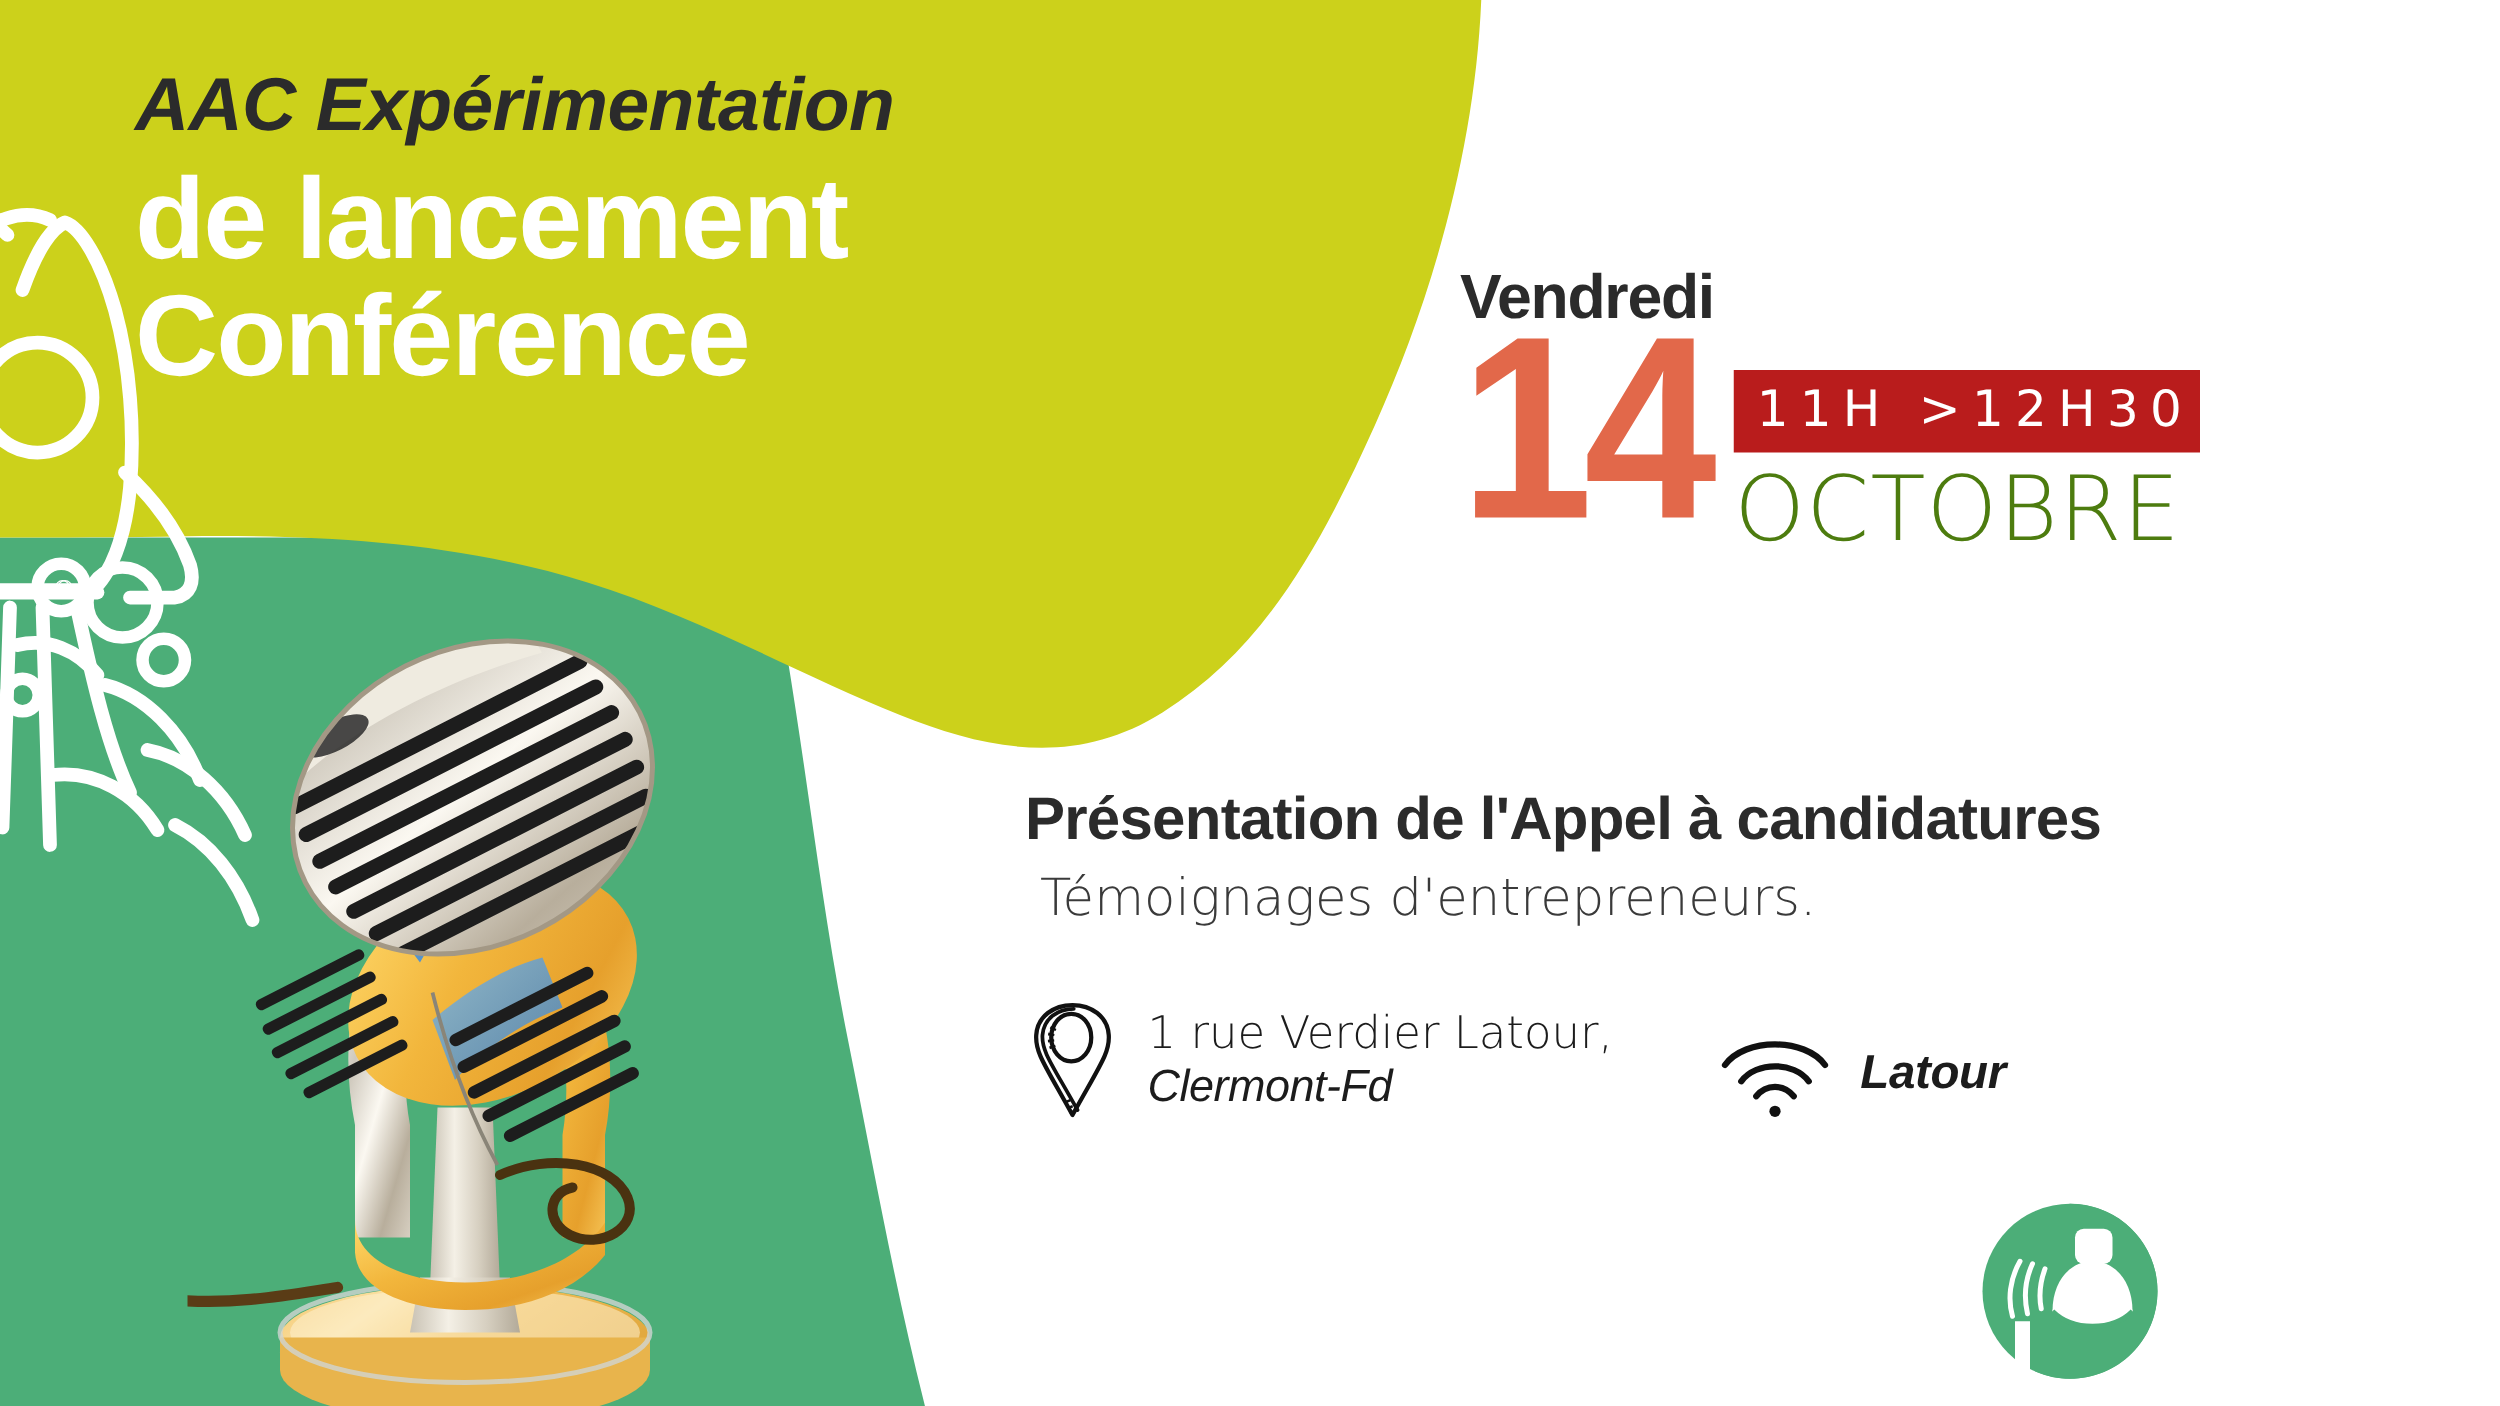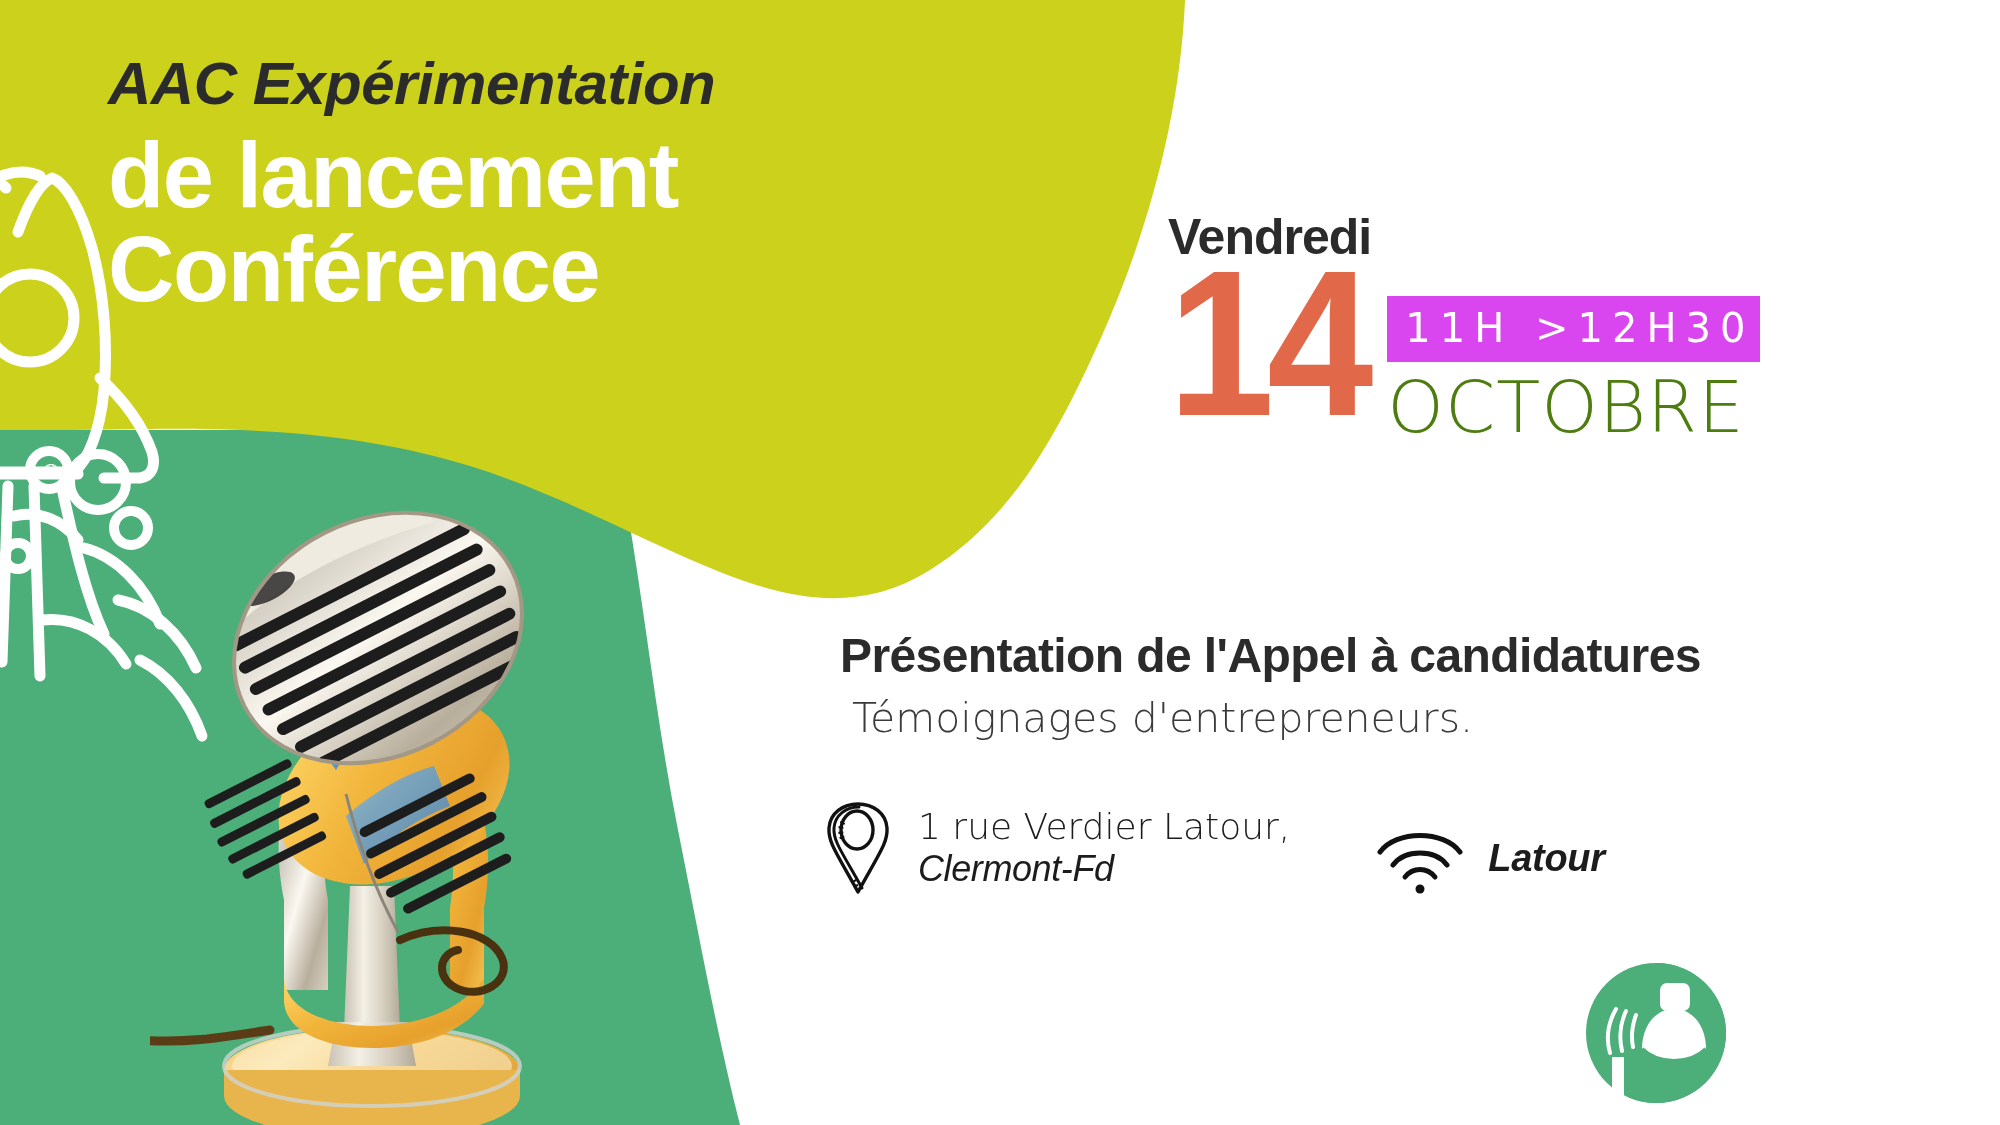--- a/index.html
+++ b/index.html
@@ -90,21 +90,21 @@
     font-stretch: condensed;
     transform: scaleX(0.92);
     transform-origin: left top;
     margin: 0;
   }
   .date-right {
     margin-left: 4px;
     padding-top: 32px;
   }
   .time-badge {
-    background: #d946ef;
+    background: #b91c1c;
     color: #ffffff;
     font-size: 40px;
     font-weight: 400;
     letter-spacing: 9px;
     padding: 12px 14px 14px 18px;
     line-height: 1;
     white-space: nowrap;
     display: inline-block;
     font-family: "DejaVu Sans", sans-serif;
   }
@@ -115,21 +115,21 @@
     letter-spacing: 1px;
     line-height: 1.05;
     margin-top: 8px;
     white-space: nowrap;
     font-family: "DejaVu Sans", sans-serif;
   }
 
   
   .desc-block {
     position: absolute;
-    left: 840px;
+    left: 820px;
     top: 630px;
     z-index: 6;
     width: 1120px;
   }
   .desc-title {
     font-size: 48px;
     font-weight: 700;
     color: #2b2b2b;
     letter-spacing: -0.6px;
     line-height: 1.1;

